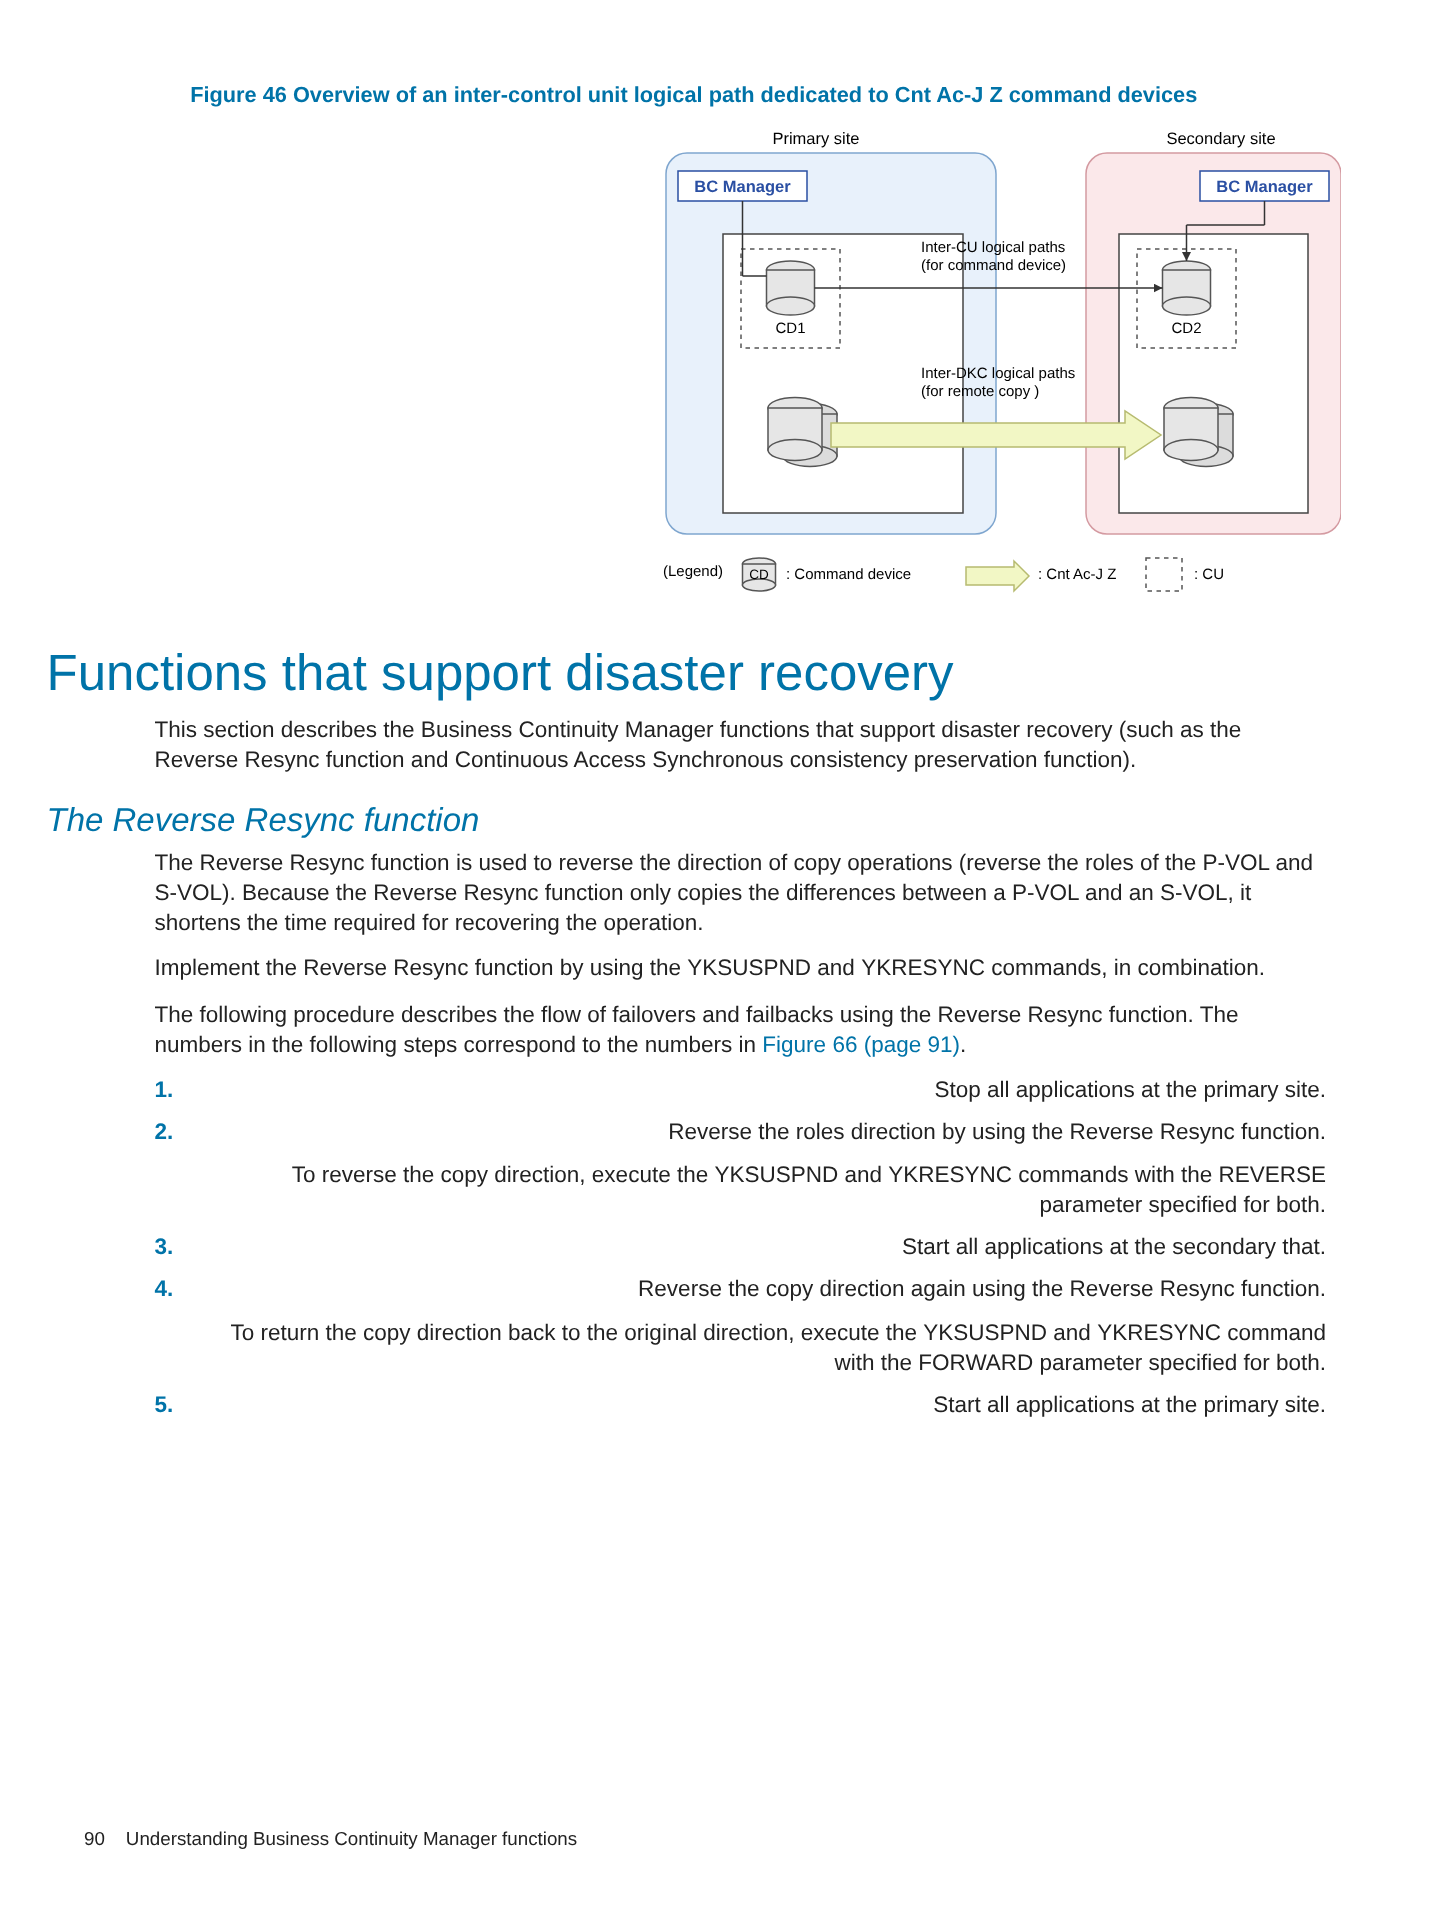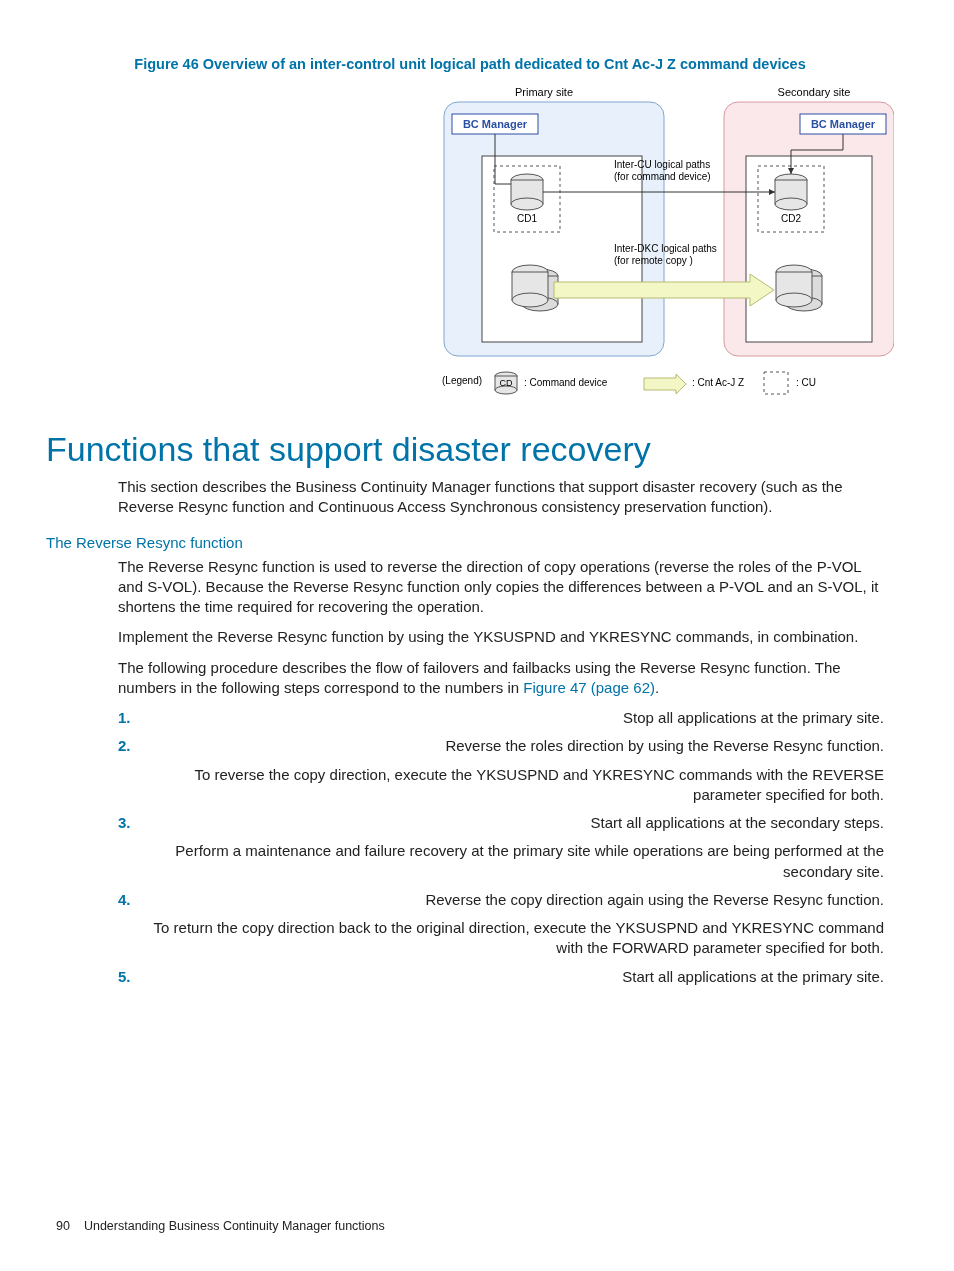--- a/index.html
+++ b/index.html
@@ -7,21 +7,21 @@
     padding: 0;
     font-family: Arial, Helvetica, sans-serif;
     background: #fff;
     color: #222;
     width: 954px;
     height: 1271px;
     position: relative;
     box-sizing: border-box;
   }
   .page {
-    padding: 56px 60px 40px 46px;
+    padding: 56px 60px 40px 31px;
   }
   .figure-caption {
     color: #0073a8;
     font-weight: bold;
     font-size: 14.5px;
     text-align: center;
     margin: 0 0 12px 0;
   }
   .diagram-wrap {
     display: flex;
@@ -40,23 +40,24 @@
   .body-block p { margin: 0 0 10px 0; }
   a.doclink { color: #0073a8; text-decoration: none; }
   .h2 {
     color: #0073a8;
     font-size: 34px;
     font-weight: 300;
     margin: 20px 0 8px 0;
   }
   .h3 {
     color: #0073a8;
-    font-size: 15px;
+    font-size: 22px;
     font-weight: 300;
     margin: 16px 0 6px 0;
+    font-style: italic;
   }
   code.mono { font-family: Liberation Sans, sans-serif; font-size: 15px; }
 
   ol.steps {
     list-style: none;
     padding: 0;
     margin: 0 0 0 0;
   }
   ol.steps > li {
     display: flex;
@@ -196,42 +197,41 @@
   </div>
 
   <div class="h3">The Reverse Resync function</div>
 
   <div class="body-block">
     <p>The Reverse Resync function is used to reverse the direction of copy operations (reverse the roles of the P-VOL and S-VOL). Because the Reverse Resync function only copies the differences between a P-VOL and an S-VOL, it shortens the time required for recovering the operation.</p>
     <p>
       <span>Implement the Reverse Resync function by using the </span><code class="mono">YKSUSPND</code><span> and </span><code class="mono">YKRESYNC</code><span> commands, in combination.</span>
     </p>
     <p>
-      <span>The following procedure describes the flow of failovers and failbacks using the Reverse Resync function. The numbers in the following steps correspond to the numbers in </span><a href="#" class="doclink">Figure 47 (page 62)</a><span>.</span>
+      <span>The following procedure describes the flow of failovers and failbacks using the Reverse Resync function. The numbers in the following steps correspond to the numbers in </span><a href="#" class="doclink">Figure 66 (page 91)</a><span>.</span>
     </p>
 
     <ol class="steps" id="steps">
         <li>
           <div class="num">1.</div>
           <div class="step-body">
             <p>Stop all applications at the primary site.</p>
           </div>
         </li>
         <li>
           <div class="num">2.</div>
           <div class="step-body">
             <p>Reverse the roles direction by using the Reverse Resync function.</p>
             <p>To reverse the copy direction, execute the <code class="mono">YKSUSPND</code> and <code class="mono">YKRESYNC</code> commands with the <code class="mono">REVERSE</code> parameter specified for both.</p>
           </div>
         </li>
         <li>
           <div class="num">3.</div>
           <div class="step-body">
-            <p>Start all applications at the secondary steps.</p>
-            <p>Perform a maintenance and failure recovery at the primary site while operations are being performed at the secondary site.</p>
+            <p>Start all applications at the secondary that.</p>
           </div>
         </li>
         <li>
           <div class="num">4.</div>
           <div class="step-body">
             <p>Reverse the copy direction again using the Reverse Resync function.</p>
             <p>To return the copy direction back to the original direction, execute the <code class="mono">YKSUSPND</code> and <code class="mono">YKRESYNC</code> command with the <code class="mono">FORWARD</code> parameter specified for both.</p>
           </div>
         </li>
         <li>

